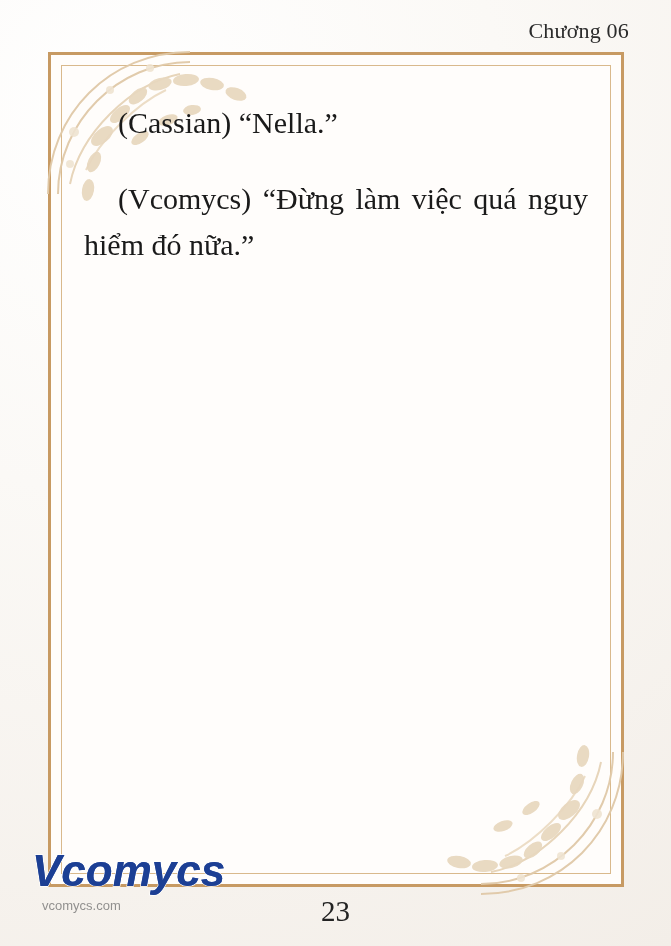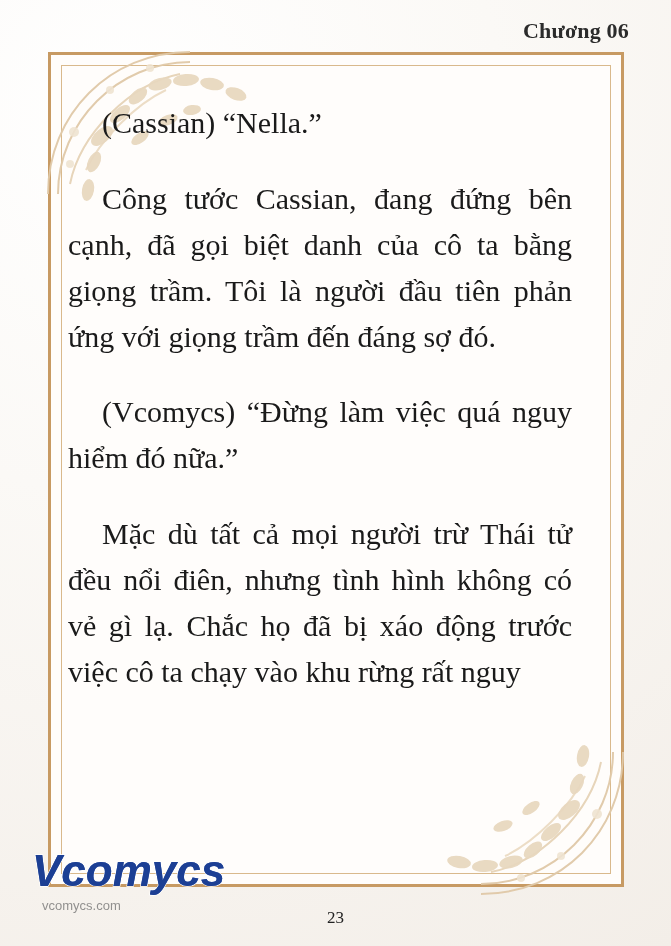--- a/index.html
+++ b/index.html
@@ -24,21 +24,20 @@
   }
 
   .chapter-label {
     position: absolute;
     top: 18px;
     right: 42px;
     font-size: 22px;
     color: #2b2b2b;
     letter-spacing: 0.2px;
     font-family: "Liberation Serif", serif;
-    font-weight: bold;
   }
 
   
   .frame-outer {
     position: absolute;
     left: 48px;
     top: 52px;
     width: 576px;
     height: 835px;
     border: 3px solid #c79a63;
@@ -62,21 +61,21 @@
     width: 210px;
     height: 210px;
     pointer-events: none;
     opacity: 0.95;
   }
   .corner.tl { left: 40px;  top: 44px; }
   .corner.br { right: 40px; bottom: 44px; transform: rotate(180deg); }
 
   .text-body {
     position: absolute;
-    left: 62px;
+    left: 78px;
     top: 92px;
     width: 516px;
     height: 745px;
     box-sizing: border-box;
     padding: 8px 6px;
     font-size: 30px;
     line-height: 1.53;
     color: #1a1a1a;
     text-align: justify;
     text-justify: inter-word;
@@ -87,21 +86,21 @@
     text-indent: 34px;
   }
   .para:last-child { margin-bottom: 0; }
 
   .page-number {
     position: absolute;
     bottom: 18px;
     left: 0;
     width: 671px;
     text-align: center;
-    font-size: 17px;
+    font-size: 29px;
     color: #222;
   }
 
   
   .watermark {
     position: absolute;
     left: 28px;
     bottom: 26px;
     width: 250px;
     height: 78px;
@@ -174,23 +173,21 @@
     <g fill="#efe3d0" opacity="0.9">
       <circle cx="34" cy="88" r="5"></circle>
       <circle cx="70" cy="46" r="4"></circle>
       <circle cx="110" cy="24" r="4"></circle>
     </g>
   </svg>
 </div>
 
 <div class="text-body">
   <p class="para">(Cassian) “Nella.”</p>
-  <p class="para">Công tước Cassian, đang đứng bên cạnh, đã gọi biệt danh của cô ta bằng giọng trầm. Tôi là người đầu tiên phản ứng với giọng trầm đến đáng sợ đó.</p>
   <p class="para">(Vcomycs) “Đừng làm việc quá nguy hiểm đó nữa.”</p>
-  <p class="para">Mặc dù tất cả mọi người trừ Thái tử đều nổi điên, nhưng tình hình không có vẻ gì lạ. Chắc họ đã bị xáo động trước việc cô ta chạy vào khu rừng rất nguy</p>
 </div>
 
 <div class="page-number">23</div>
 
 <div class="watermark">
   <svg viewBox="0 0 250 78" width="250" height="78" xmlns="http://www.w3.org/2000/svg">
     <text x="4" y="44" font-family="Liberation Sans, sans-serif" font-size="44" font-weight="bold" font-style="italic" fill="#1c3f94" stroke="#ffffff" stroke-width="1.4" paint-order="stroke">Vcomycs</text>
     <text x="4" y="44" font-family="Liberation Sans, sans-serif" font-size="44" font-weight="bold" font-style="italic" fill="#1c3f94" opacity="0.85">Vcomycs</text>
     <text x="14" y="68" font-family="Liberation Sans, sans-serif" font-size="13" fill="#6f6f6f" opacity="0.75">vcomycs.com</text>
   </svg>

